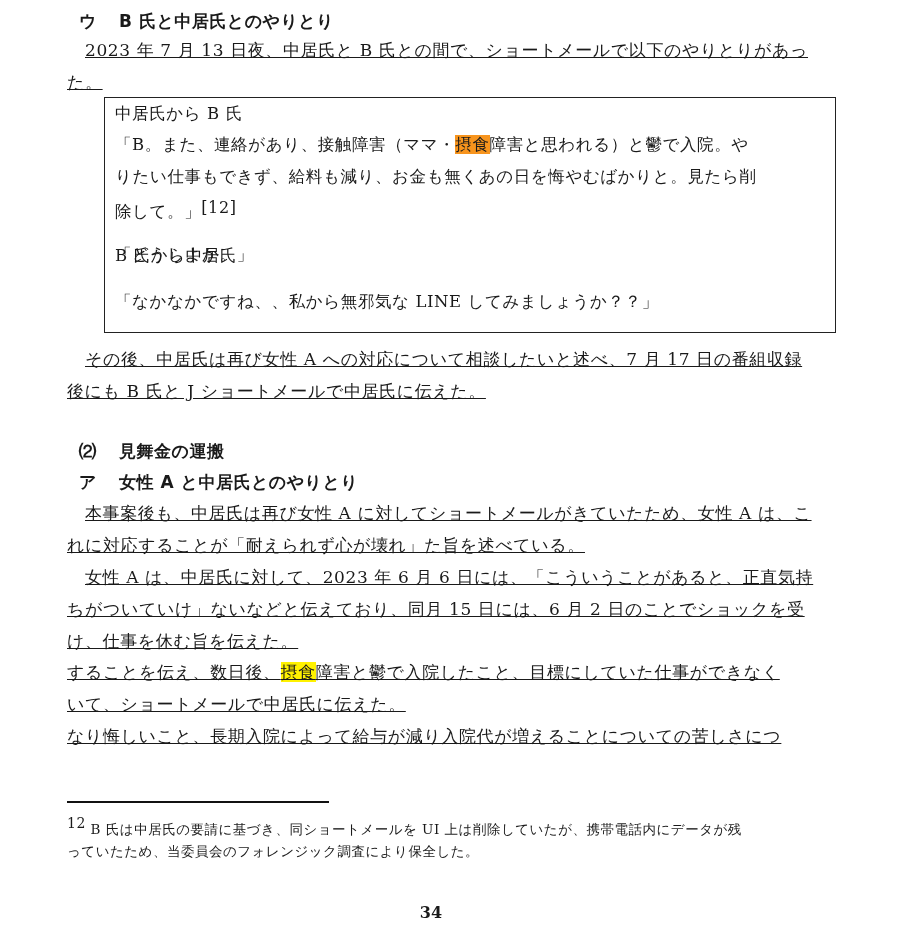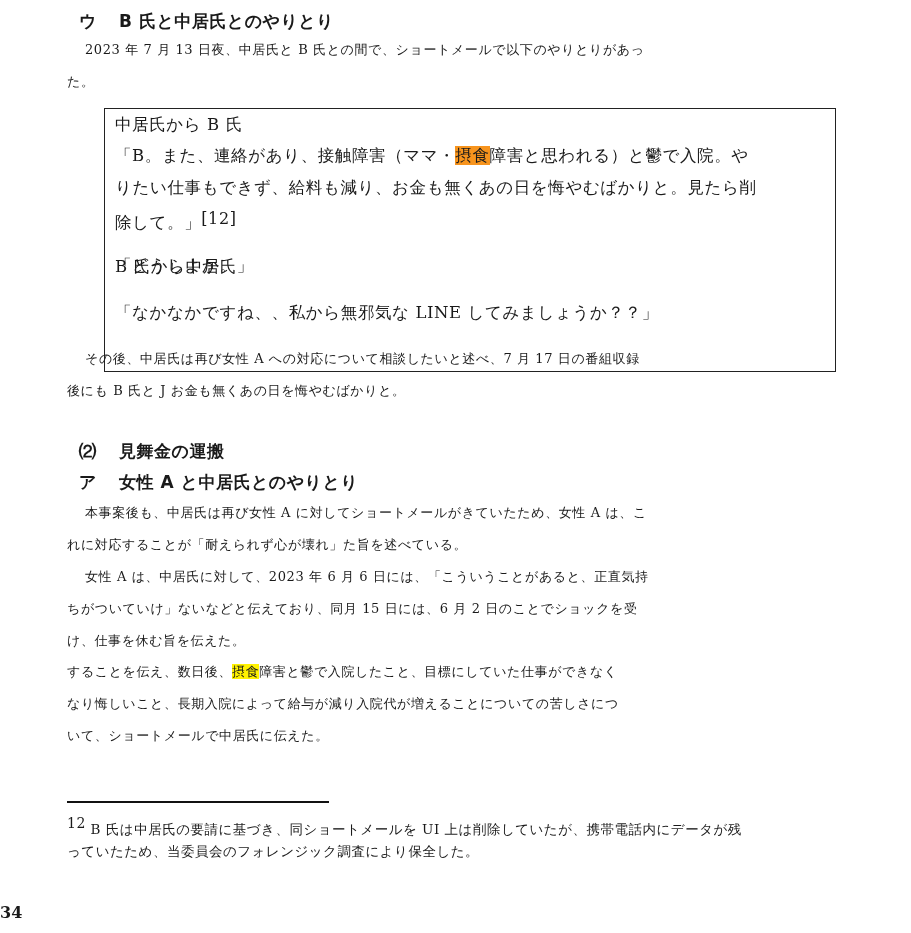--- a/index.html
+++ b/index.html
@@ -31,40 +31,40 @@
       margin-left: 12px;
     }
     .heading .marker {
       display: inline-block;
       width: 40px;
     }
     .para {
       position: absolute;
       left: 67px;
       width: 772px;
-      font-size: 13px;
+      font-size: 17px;
       line-height: 32px;
       letter-spacing: 0.6px;
       text-align: justify;
+      text-decoration: underline;
     }
     .para .line {
       display: block;
       white-space: nowrap;
       overflow: visible;
     }
     .indent { padding-left: 18px; }
     .quote-box {
       position: absolute;
       left: 104px;
       top: 97px;
       width: 732px;
-      height: 264px;
+      height: 236px;
       border: 1.5px solid #222;
       box-sizing: border-box;
-      margin-top: 11px;
     }
     .quote-box .qline {
       position: absolute;
       left: 10px;
       font-size: 16.5px;
       letter-spacing: 0.6px;
       white-space: nowrap;
       line-height: 20px;
     }
     .hl-orange { background: #f7941d; }
@@ -90,21 +90,21 @@
     }
     .ref-inline {
       font-size: 16px;
       vertical-align: 4px;
     }
     .page-number {
       position: absolute;
       top: 903px;
       left: 0;
       width: 862px;
-      text-align: left;
+      text-align: center;
       font-size: 16px;
       font-weight: bold;
     }
   </style>
 </head>
 <body>
 
 <div class="page">
 
   <div class="heading" style="top:10px;">
@@ -125,21 +125,21 @@
     <div class="qline" style="top:100px;">
       <span>除して。」</span><span class="ref-inline">[12]</span>
     </div>
     <div class="qline" style="top:148px;font-family:Liberation Mono, monospace;">「どうしよか。」</div>
     <div class="qline" style="top:148px;">B 氏から中居氏</div>
     <div class="qline" style="top:194px;">「なかなかですね、、私から無邪気な LINE してみましょうか？？」</div>
   </div>
 
   <div class="para" style="top:343px;">
     <span class="line indent">その後、中居氏は再び女性 A への対応について相談したいと述べ、7 月 17 日の番組収録</span>
-    <span class="line">後にも B 氏と J お金も無くあの日を悔やむばかりと。</span>
+    <span class="line">後にも B 氏と J ショートメールで中居氏に伝えた。</span>
   </div>
 
   <div class="heading" style="top:440px;">
     <span class="marker">⑵</span><span>見舞金の運搬</span>
   </div>
 
   <div class="heading" style="top:471px;">
     <span class="marker">ア</span><span>女性 A と中居氏とのやりとり</span>
   </div>
 
@@ -149,22 +149,22 @@
   </div>
 
   <div class="para" style="top:561px;">
     <span class="line indent">女性 A は、中居氏に対して、2023 年 6 月 6 日には、「こういうことがあると、正直気持</span>
     <span class="line">ちがついていけ」ないなどと伝えており、同月 15 日には、6 月 2 日のことでショックを受</span>
     <span class="line">け、仕事を休む旨を伝えた。</span>
   </div>
 
   <div class="para" style="top:656px;">
     <span class="line"><span>することを伝え、数日後、</span><span class="hl-yellow">摂食</span><span>障害と鬱で入院したこと、目標にしていた仕事ができなく</span></span>
+    <span class="line">いて、ショートメールで中居氏に伝えた。</span>
     <span class="line">なり悔しいこと、長期入院によって給与が減り入院代が増えることについての苦しさにつ</span>
-    <span class="line">いて、ショートメールで中居氏に伝えた。</span>
   </div>
 
   <div class="footnote-rule"></div>
   <div class="footnote" style="top:815px;">
     <sup>12</sup><span> B 氏は中居氏の要請に基づき、同ショートメールを UI 上は削除していたが、携帯電話内にデータが残</span>
   </div>
   <div class="footnote" style="top:843px;">っていたため、当委員会のフォレンジック調査により保全した。</div>
 
   <div class="page-number">34</div>
 

